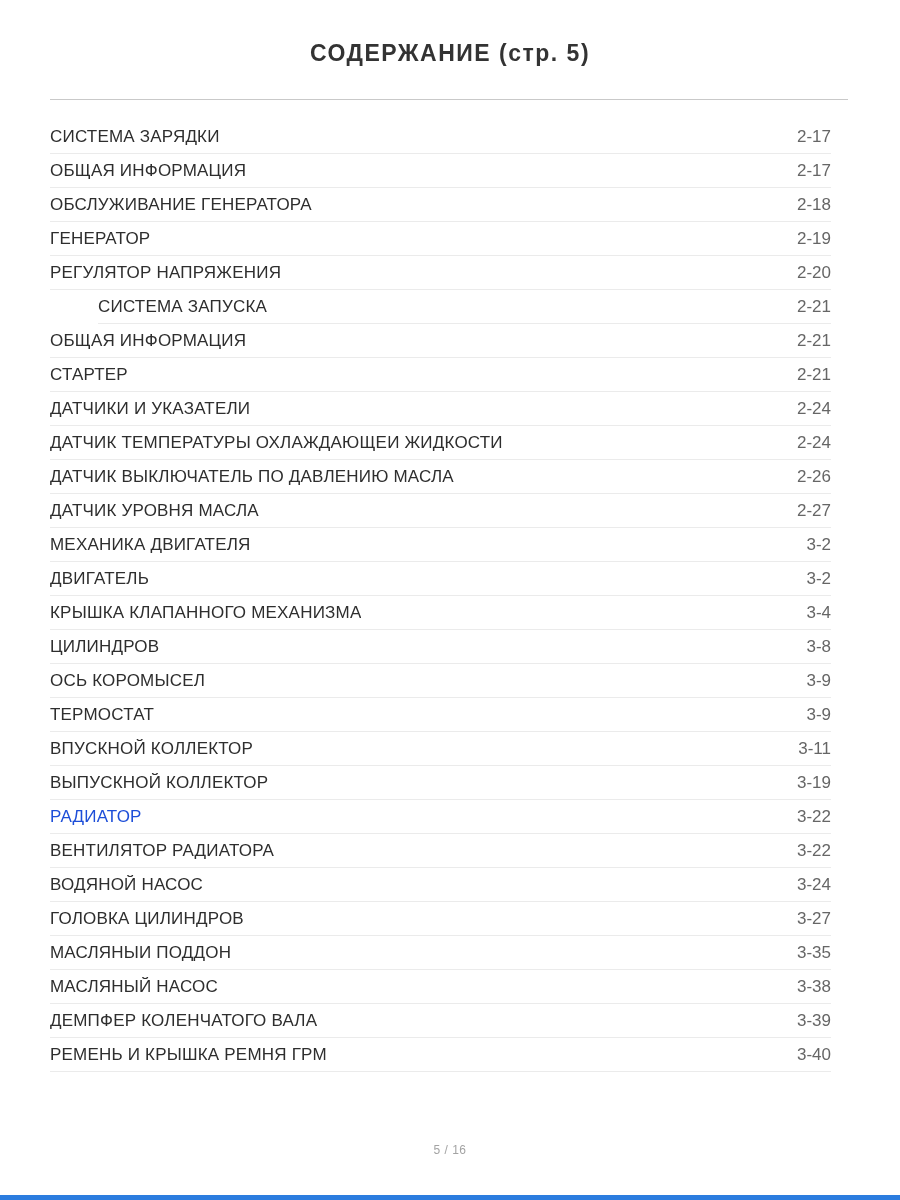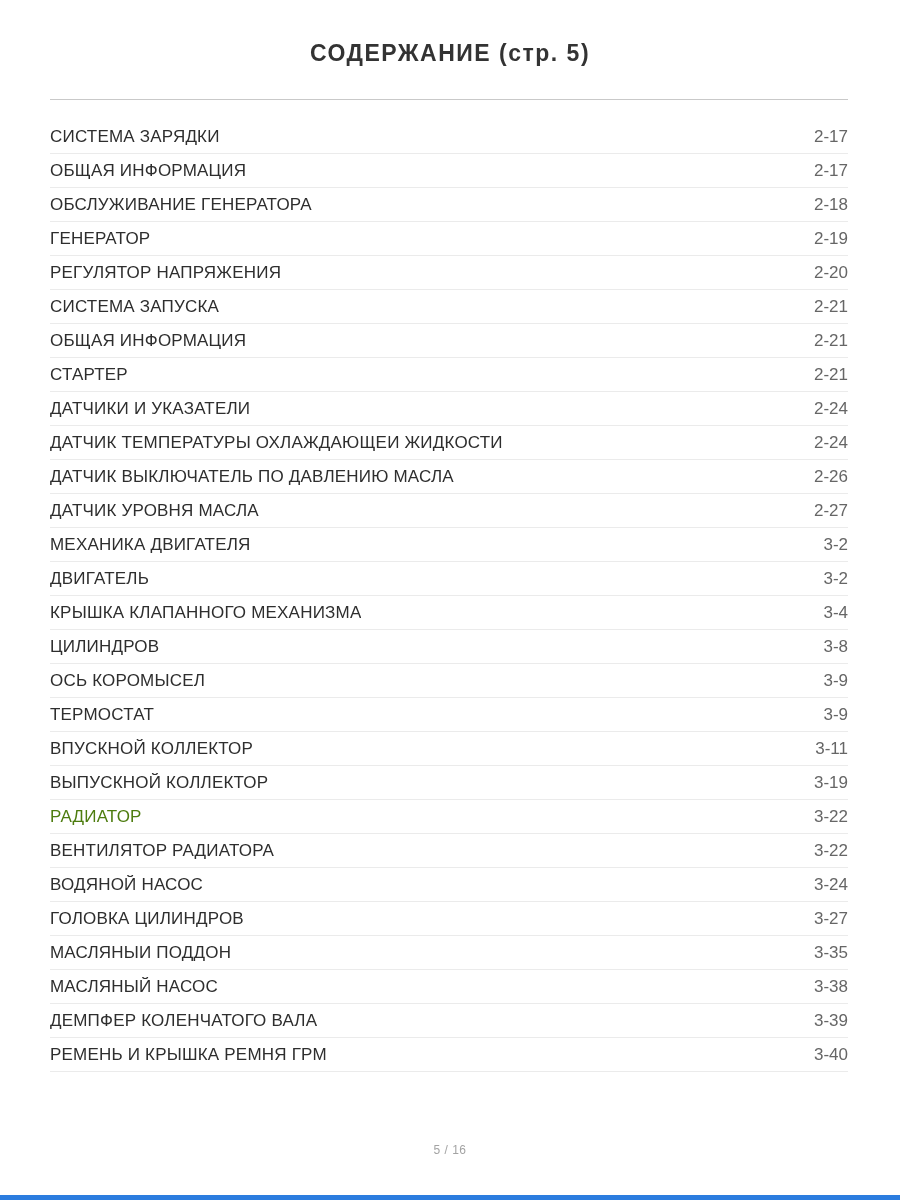--- a/index.html
+++ b/index.html
@@ -35,21 +35,21 @@
     left: 50px;
     right: 52px;
     height: 0;
     border-top: 1px solid #c9c9c9;
   }
 
   .toc {
     position: absolute;
     top: 120px;
     left: 50px;
-    right: 52px;
+    right: 69px;
   }
 
   .toc-row {
     height: 34px;
     display: flex;
     align-items: center;
     justify-content: space-between;
     border-bottom: 1px solid #ebebeb;
   }
 
@@ -115,21 +115,21 @@
   <div class="toc-row" style="border-bottom-color: rgb(235, 235, 235);">
     <span class="toc-label" style="color: rgb(46, 46, 46);">ГЕНЕРАТОР</span>
     <span class="toc-page" style="color: rgb(102, 102, 102);">2-19</span>
   </div>
 
   <div class="toc-row" style="border-bottom-color: rgb(235, 235, 235);">
     <span class="toc-label" style="color: rgb(46, 46, 46);">РЕГУЛЯТОР НАПРЯЖЕНИЯ</span>
     <span class="toc-page" style="color: rgb(102, 102, 102);">2-20</span>
   </div>
 
-  <div class="toc-row" style="border-bottom-color: rgb(235, 235, 235);">
+  <div class="toc-row" style="border-bottom-color: rgb(235, 235, 235); margin-left: 48px;">
     <span class="toc-label" style="color: rgb(46, 46, 46);">СИСТЕМА ЗАПУСКА</span>
     <span class="toc-page" style="color: rgb(102, 102, 102);">2-21</span>
   </div>
 
   <div class="toc-row" style="border-bottom-color: rgb(235, 235, 235);">
     <span class="toc-label" style="color: rgb(46, 46, 46);">ОБЩАЯ ИНФОРМАЦИЯ</span>
     <span class="toc-page" style="color: rgb(102, 102, 102);">2-21</span>
   </div>
 
   <div class="toc-row" style="border-bottom-color: rgb(235, 235, 235); text-align: right;">
@@ -191,21 +191,21 @@
     <span class="toc-label" style="color: rgb(46, 46, 46);">ВПУСКНОЙ КОЛЛЕКТОР</span>
     <span class="toc-page" style="color: rgb(102, 102, 102);">3-11</span>
   </div>
 
   <div class="toc-row" style="border-bottom-color: rgb(235, 235, 235);">
     <span class="toc-label" style="color: rgb(46, 46, 46);">ВЫПУСКНОЙ КОЛЛЕКТОР</span>
     <span class="toc-page" style="color: rgb(102, 102, 102);">3-19</span>
   </div>
 
   <div class="toc-row" style="border-bottom-color: rgb(235, 235, 235);">
-    <span class="toc-label" style="color: #4d7c0f;">РАДИАТОР</span>
+    <span class="toc-label" style="color: #1d4ed8;">РАДИАТОР</span>
     <span class="toc-page" style="color: rgb(102, 102, 102);">3-22</span>
   </div>
 
   <div class="toc-row" style="border-bottom-color: rgb(235, 235, 235);">
     <span class="toc-label" style="color: rgb(46, 46, 46);">ВЕНТИЛЯТОР РАДИАТОРА</span>
     <span class="toc-page" style="color: rgb(102, 102, 102);">3-22</span>
   </div>
 
   <div class="toc-row" style="border-bottom-color: rgb(235, 235, 235);">
     <span class="toc-label" style="color: rgb(46, 46, 46);">ВОДЯНОЙ НАСОС</span>

